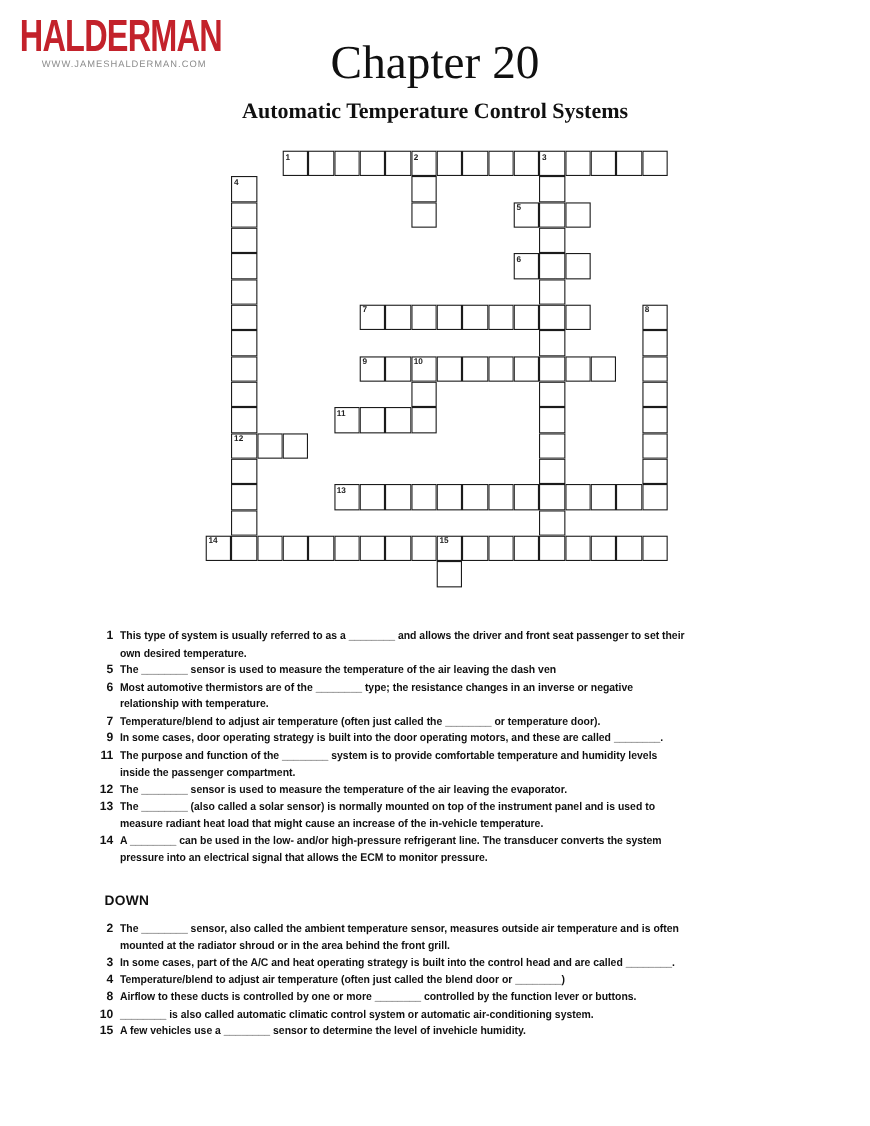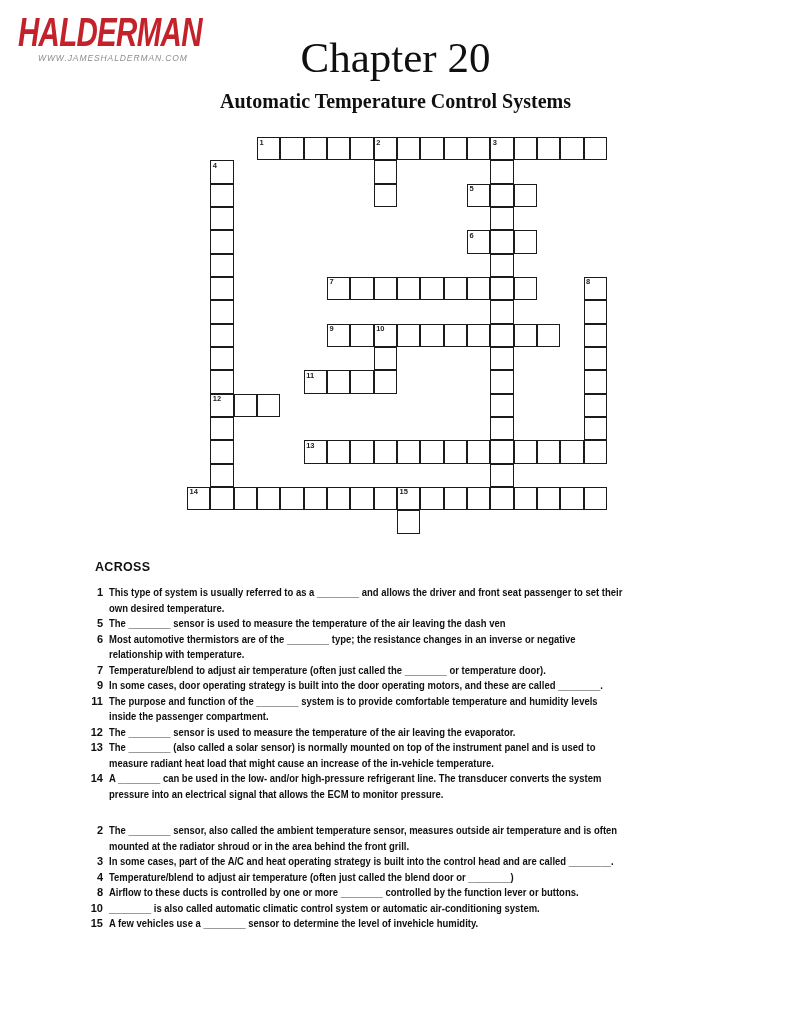--- a/index.html
+++ b/index.html
@@ -5,21 +5,21 @@
   html,body{
     margin:0; padding:0;
     width:791px; height:1024px;
     background:#ffffff;
     overflow:hidden;
     font-family:"Liberation Sans", sans-serif;
     color:#101010;
     position:relative;
   }
   
-  .logo{ position:absolute; left:18px; top:12px; width:200px; height:52px;font-style:italic; }
+  .logo{ position:absolute; left:18px; top:12px; width:200px; height:52px; }
   .logo-brand{
     display:inline-block;
     font-size:41px; font-weight:bold; line-height:1;
     letter-spacing:-1px;
     transform:scaleX(0.72); transform-origin:left top;
     color:var(--brand-color,#c3222b);
     white-space:nowrap;
   }
   .logo-url{
     position:absolute; left:20px; top:41px;
@@ -223,21 +223,20 @@
     <div class="cell" style="left: 443.63px; top: 486.95px; width: 23.33px; height: 23.33px;"></div>
     <div class="cell" style="left: 466.96px; top: 486.95px; width: 23.33px; height: 23.33px;"></div>
     <div class="cell" style="left: 513.62px; top: 486.95px; width: 23.33px; height: 23.33px;"></div>
     <div class="cell" style="left: 536.95px; top: 486.95px; width: 23.33px; height: 23.33px;"></div>
     <div class="cell" style="left: 560.28px; top: 486.95px; width: 23.33px; height: 23.33px;"></div>
     <div class="cell" style="left: 583.61px; top: 486.95px; width: 23.33px; height: 23.33px;"></div>
     <div class="cell" style="left: 396.97px; top: 510.28px; width: 23.33px; height: 23.33px;"></div>
   </div>
 
 <div class="clue-section" id="across-section">
-  <div class="section-label">ACROSS</div>
   <div class="clue-list" id="across-list">
       <div class="clue">
         <span class="num">1</span>
         <div class="text">
           <div>This type of system is usually referred to as a ________ and allows the driver and front seat passenger to set their</div>
           <div>own desired temperature.</div>
         </div>
       </div>
       <div class="clue">
         <span class="num">5</span>
@@ -288,20 +287,21 @@
         <span class="num">14</span>
         <div class="text">
           <div>A ________ can be used in the low- and/or high-pressure refrigerant line. The transducer converts the system</div>
           <div>pressure into an electrical signal that allows the ECM to monitor pressure.</div>
         </div>
       </div>
     </div>
 </div>
 
 <div class="clue-section" id="down-section">
+  <div class="section-label">DOWN</div>
   <div class="clue-list" id="down-list">
       <div class="clue">
         <span class="num">2</span>
         <div class="text">
           <div>The ________ sensor, also called the ambient temperature sensor, measures outside air temperature and is often</div>
           <div>mounted at the radiator shroud or in the area behind the front grill.</div>
         </div>
       </div>
       <div class="clue">
         <span class="num">3</span>

